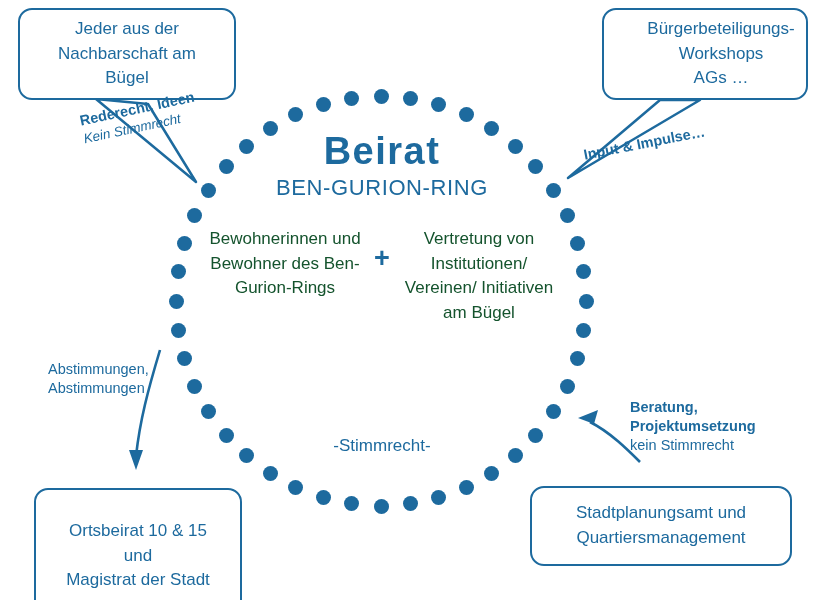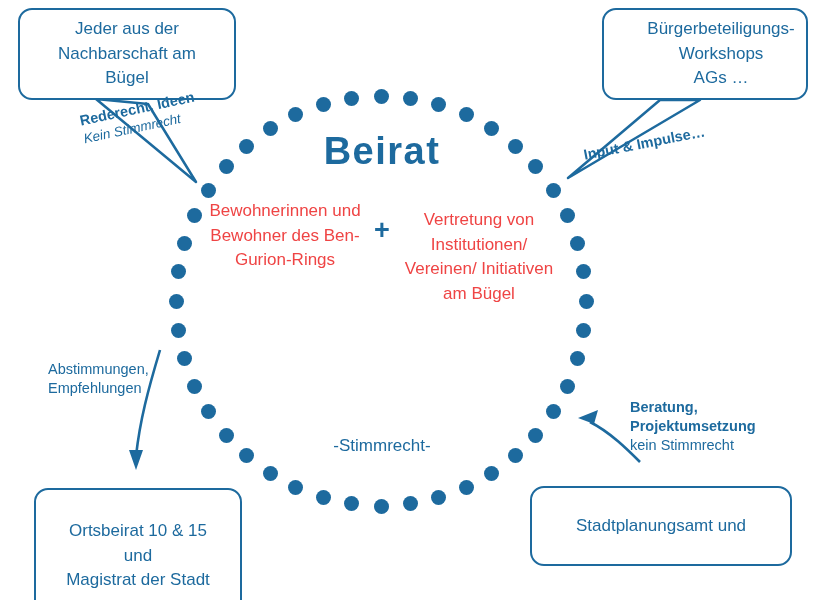--- a/index.html
+++ b/index.html
@@ -146,24 +146,24 @@
     flex-direction: row;
     align-items: flex-start;
     justify-content: center;
     margin-top: 26px;
     width: 100%;
   }
   .col {
     font-size: 17px;
     line-height: 1.45;
     text-align: center;
-    color: #ef4444;
+    color: #14532d;
   }
   #col-left  { width: 160px; }
-  #col-right { width: 160px; margin-top: 9px; }
+  #col-right { width: 160px; }
   #plus {
     font-size: 27px;
     font-weight: bold;
     width: 34px;
     text-align: center;
     margin-top: 16px;
     color: #1d6a9e;
   }
   #stimmrecht {
     position: absolute;
@@ -235,20 +235,21 @@
 
     <path d="M 160 350 C 148 390, 140 420, 136 456" fill="none" stroke="#1d6a9e" stroke-width="2.6"></path>
     <polygon points="136,470 129,450 143,450" fill="#1d6a9e"></polygon>
 
     <path d="M 640 462 C 628 450, 610 432, 590 422" fill="none" stroke="#1d6a9e" stroke-width="2.6"></path>
     <polygon points="578,418 598,410 594,424" fill="#1d6a9e"></polygon>
   </svg>
 
   <div id="center">
     <div id="title-main">Beirat</div>
+    <div id="title-sub2">BEN-GURION-RING</div>
 
     <div id="columns">
       <div class="col" id="col-left">Bewohnerinnen und Bewohner des Ben-Gurion-Rings</div>
       <div id="plus">+</div>
       <div class="col" id="col-right">Vertretung von Institutionen/ Vereinen/ Initiativen am Bügel</div>
     </div>
 
     <div id="stimmrecht">-Stimmrecht-</div>
   </div>
 
@@ -265,32 +266,33 @@
   </div>
 
   <div class="box" id="box-ortsbeirat">
     <span class="line">Ortsbeirat 10 &amp; 15</span>
     <span class="line">und</span>
     <span class="line">Magistrat der Stadt</span>
   </div>
 
   <div class="box" id="box-stadtplanung">
     <span class="line">Stadtplanungsamt und</span>
+    <span class="line">Quartiersmanagement</span>
   </div>
 
   <div class="conn-label" id="label-rederecht">
     <div class="b">Rederecht, Ideen</div>
     <div class="i">Kein Stimmrecht</div>
   </div>
 
   <div class="conn-label" id="label-input">Input &amp; Impulse…</div>
 
   <div class="conn-label" id="label-abstimmungen">
     <div>Abstimmungen,</div>
-    <div>Empfehlungen</div>
+    <div>Abstimmungen</div>
   </div>
 
   <div class="conn-label" id="label-beratung">
     <div class="b">Beratung,</div>
     <div class="b">Projektumsetzung</div>
     <div>kein Stimmrecht</div>
   </div>
 
 </div>
 

